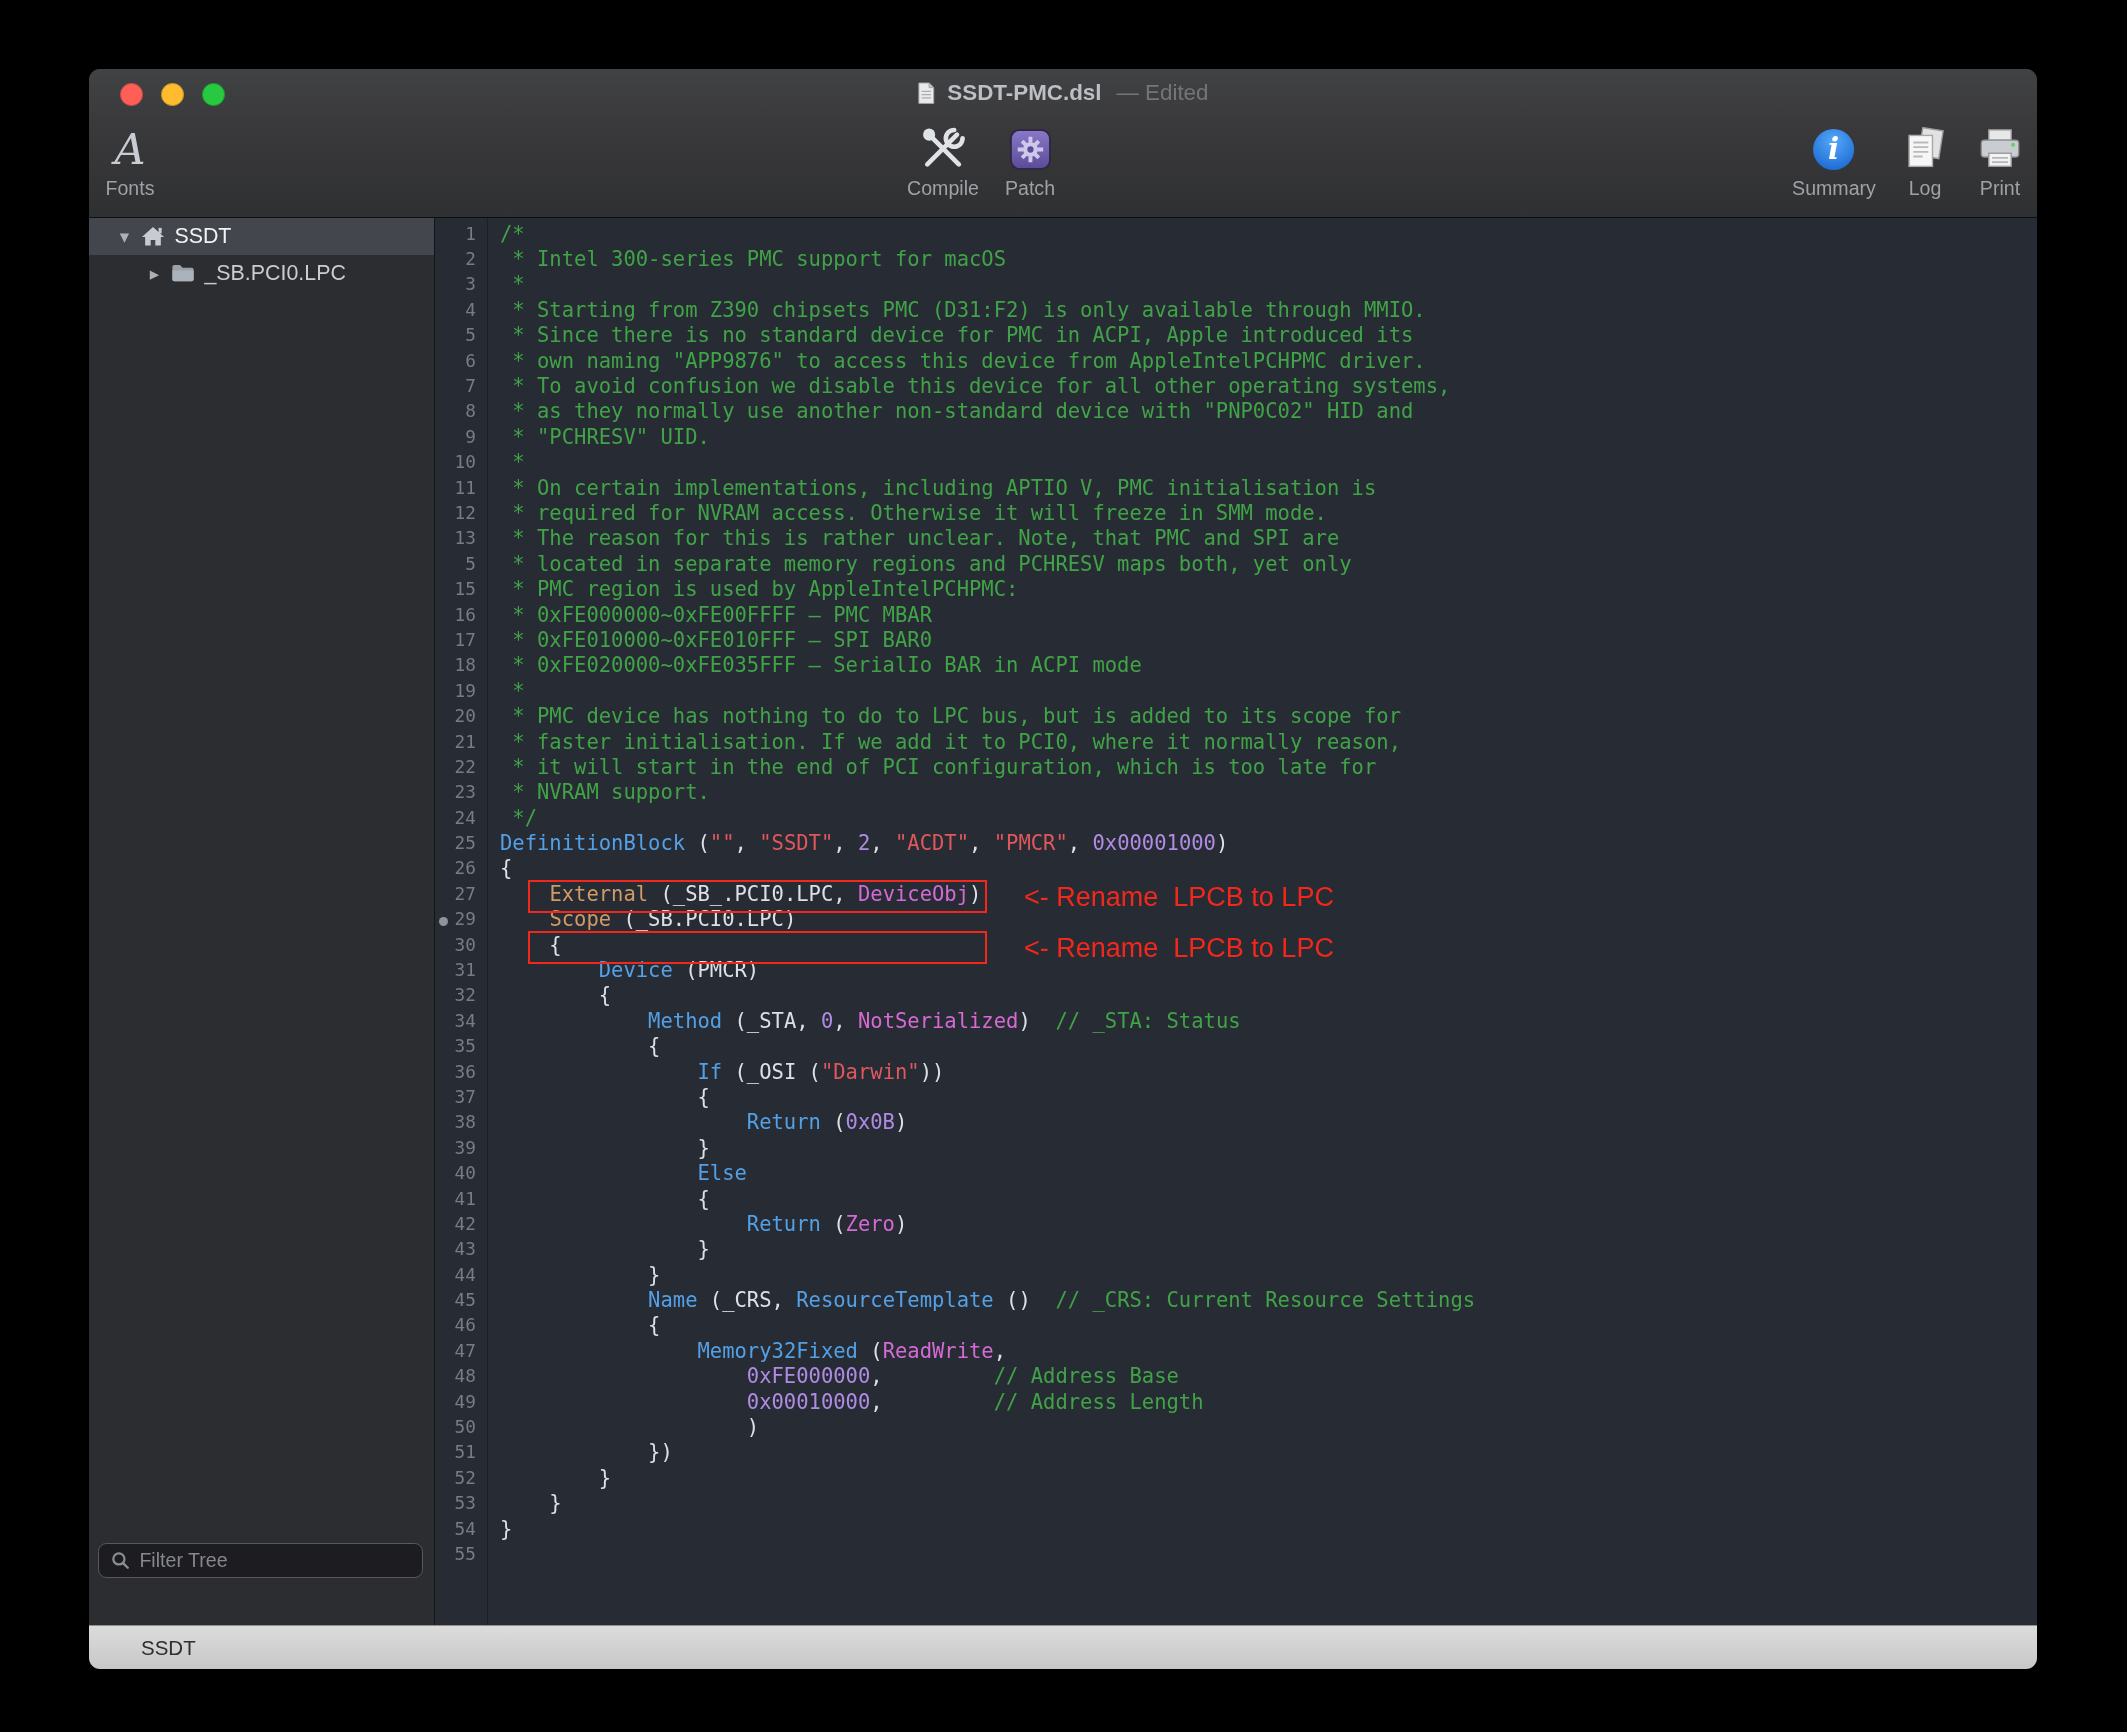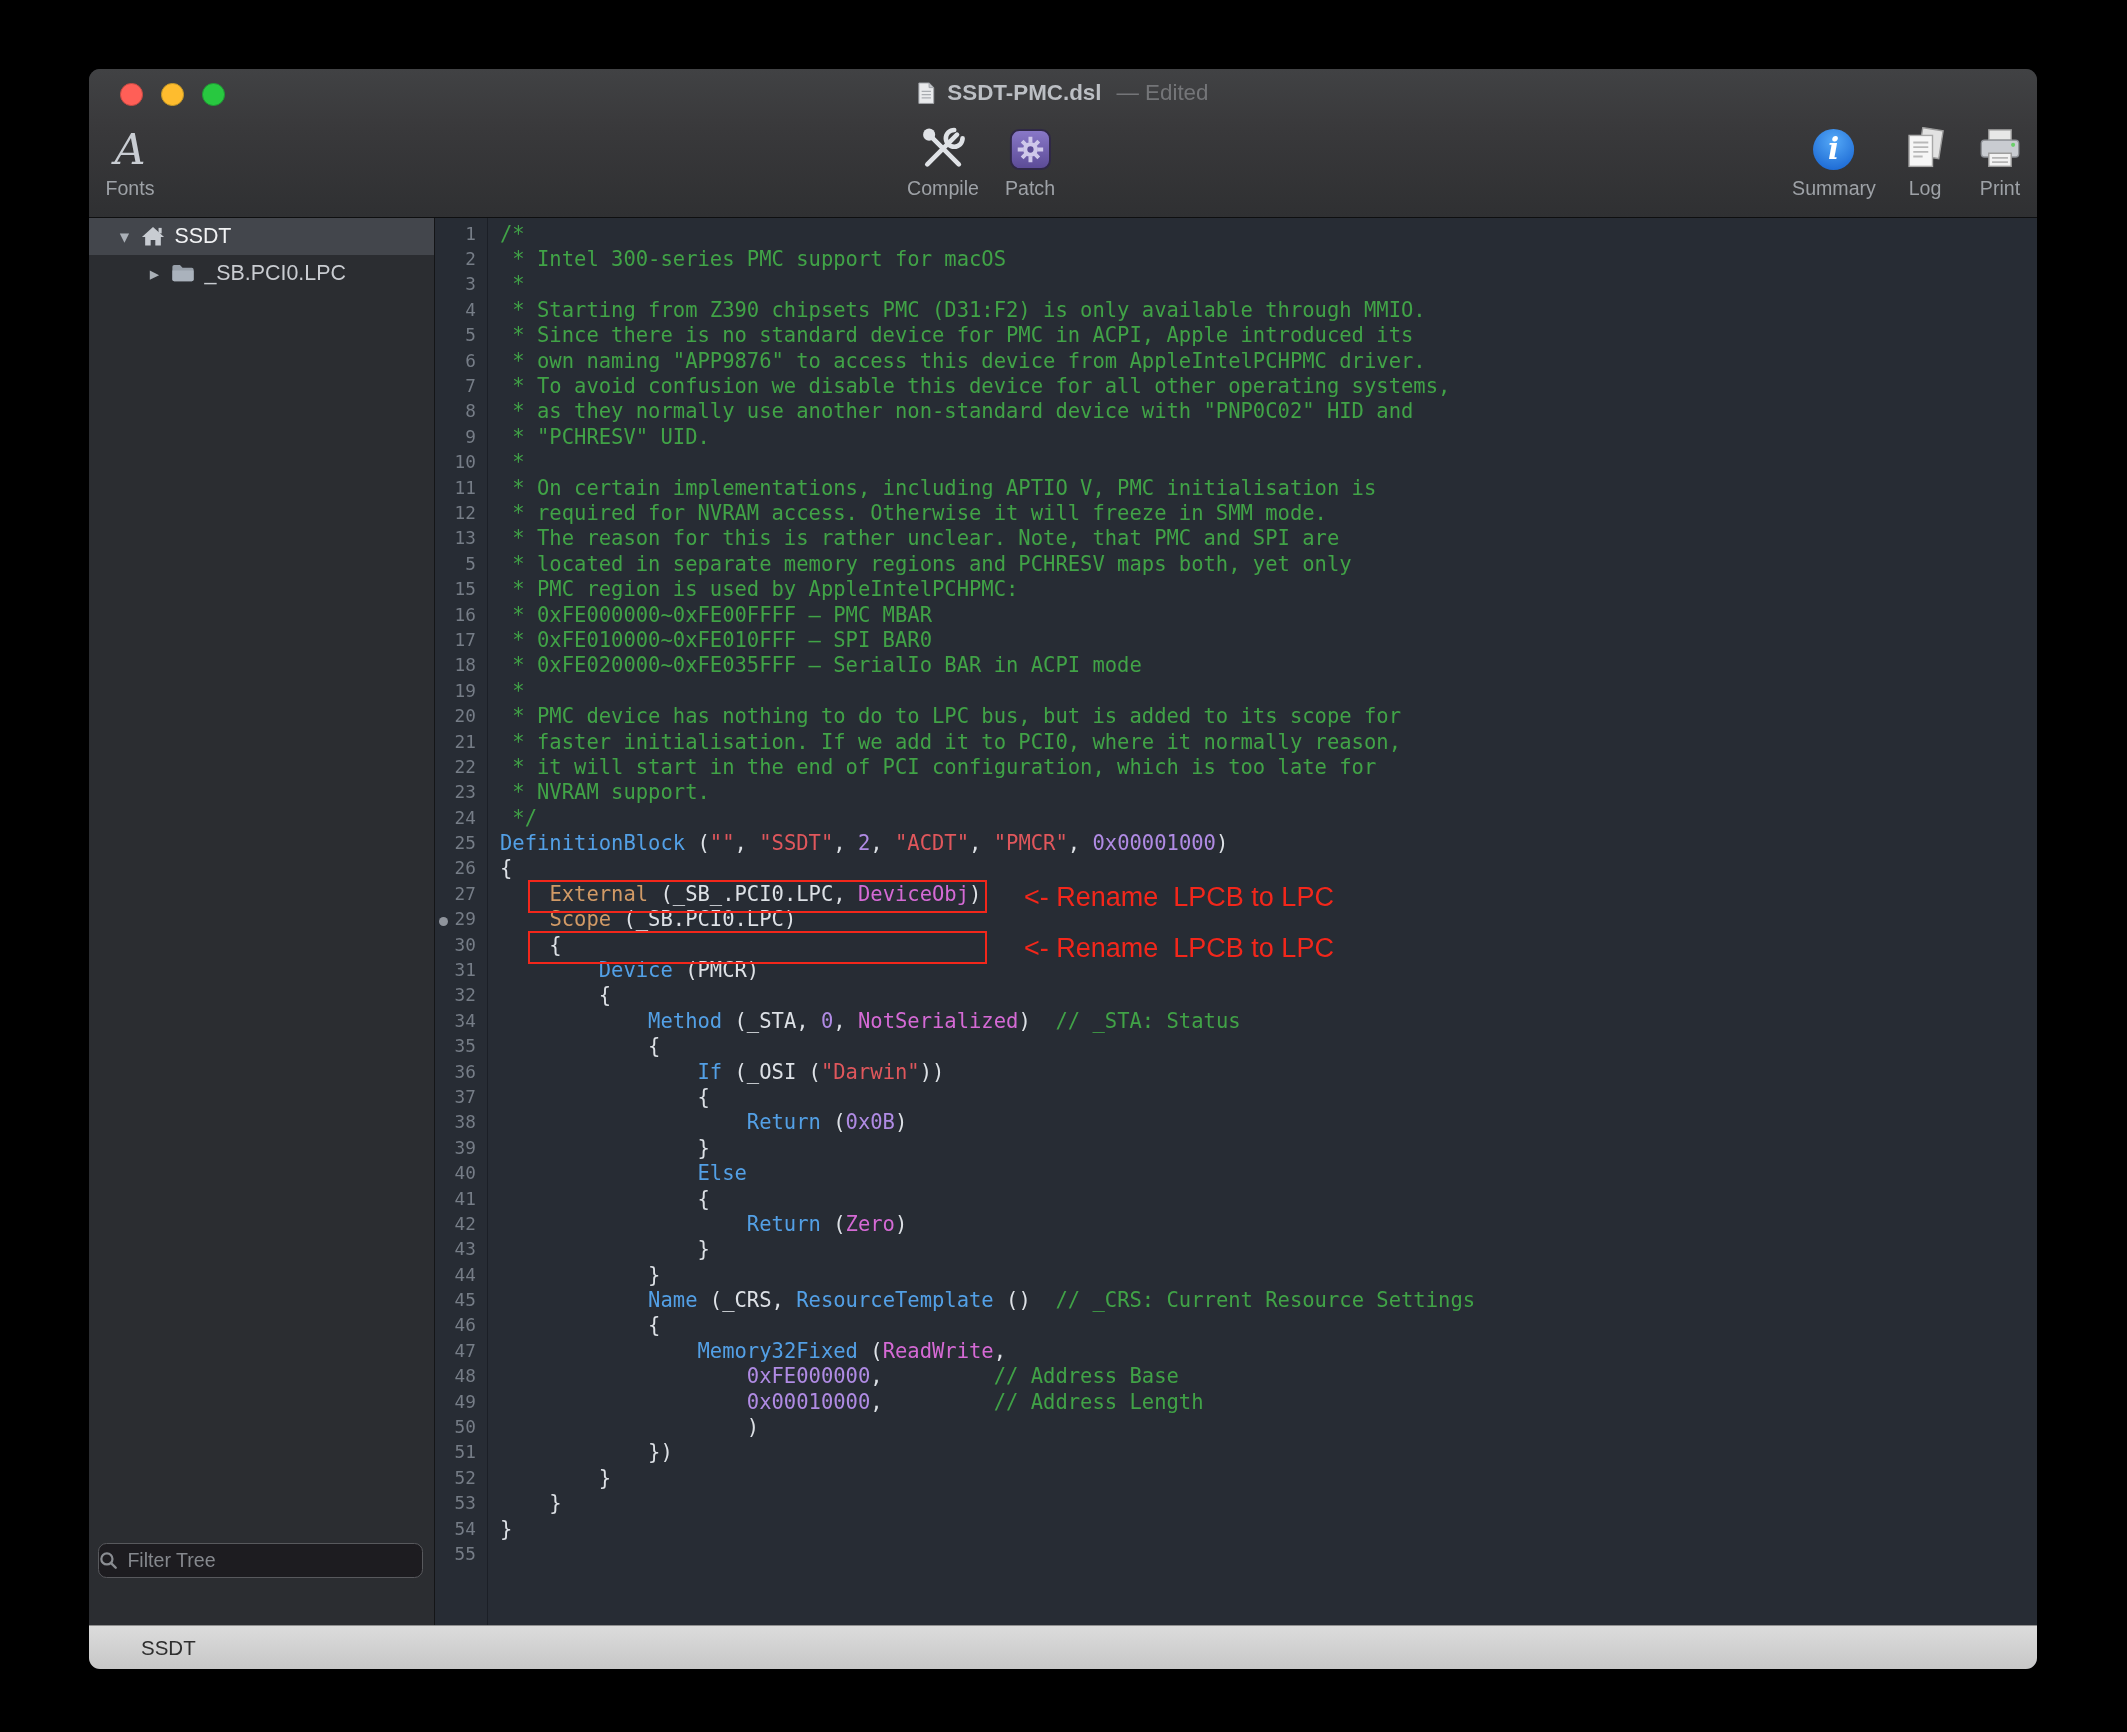--- a/index.html
+++ b/index.html
@@ -29,21 +29,21 @@
   .sidebar{position:relative;width:345px;flex:0 0 345px;background:#2b2d31;border-right:0.9px solid #141517;}
   .trow{height:37px;display:flex;align-items:center;font-size:21.4px;color:#c9ccd1;}
   .trow.selected{background:#43464c;color:#f1f2f4;}
   .trow .disc{width:18.6px;font-size:18.6px;color:#aab0b7;text-align:center;flex:0 0 18.6px;}
   .trow.root{padding-left:26px;}
   .trow.child{padding-left:56px;}
   .trow svg{margin-left:7.5px;}
   .tlabel{margin-left:9.3px;white-space:nowrap;}
 
   .filter{position:absolute;left:9.3px;right:11.2px;bottom:47px;height:35px;border:1.9px solid #58595d;border-radius:8.4px;
-          background:#1d1c20;display:flex;align-items:center;padding:0 0;box-sizing:border-box;}
+          background:#1d1c20;display:flex;align-items:center;padding:0 12px;box-sizing:border-box;}
   .filter input{flex:1;margin-left:7.5px;background:transparent;border:none;outline:none;
                 color:#bfc2c6;font-size:19.6px;font-family:"Liberation Sans",sans-serif;}
   .filter input::placeholder{color:#85888d;}
 
   
   .editor{position:relative;flex:1;background:var(--editorbg);overflow:hidden;}
   .gutter-line{position:absolute;left:52px;top:0;bottom:0;width:0.9px;background:#1b1f26;}
   #lines{position:absolute;left:0;top:3.7px;right:0;}
   .cl{display:flex;height:25.4px;line-height:25.4px;}
   .ln{flex:0 0 52px;width:52px;box-sizing:border-box;text-align:right;padding-right:11.2px;

